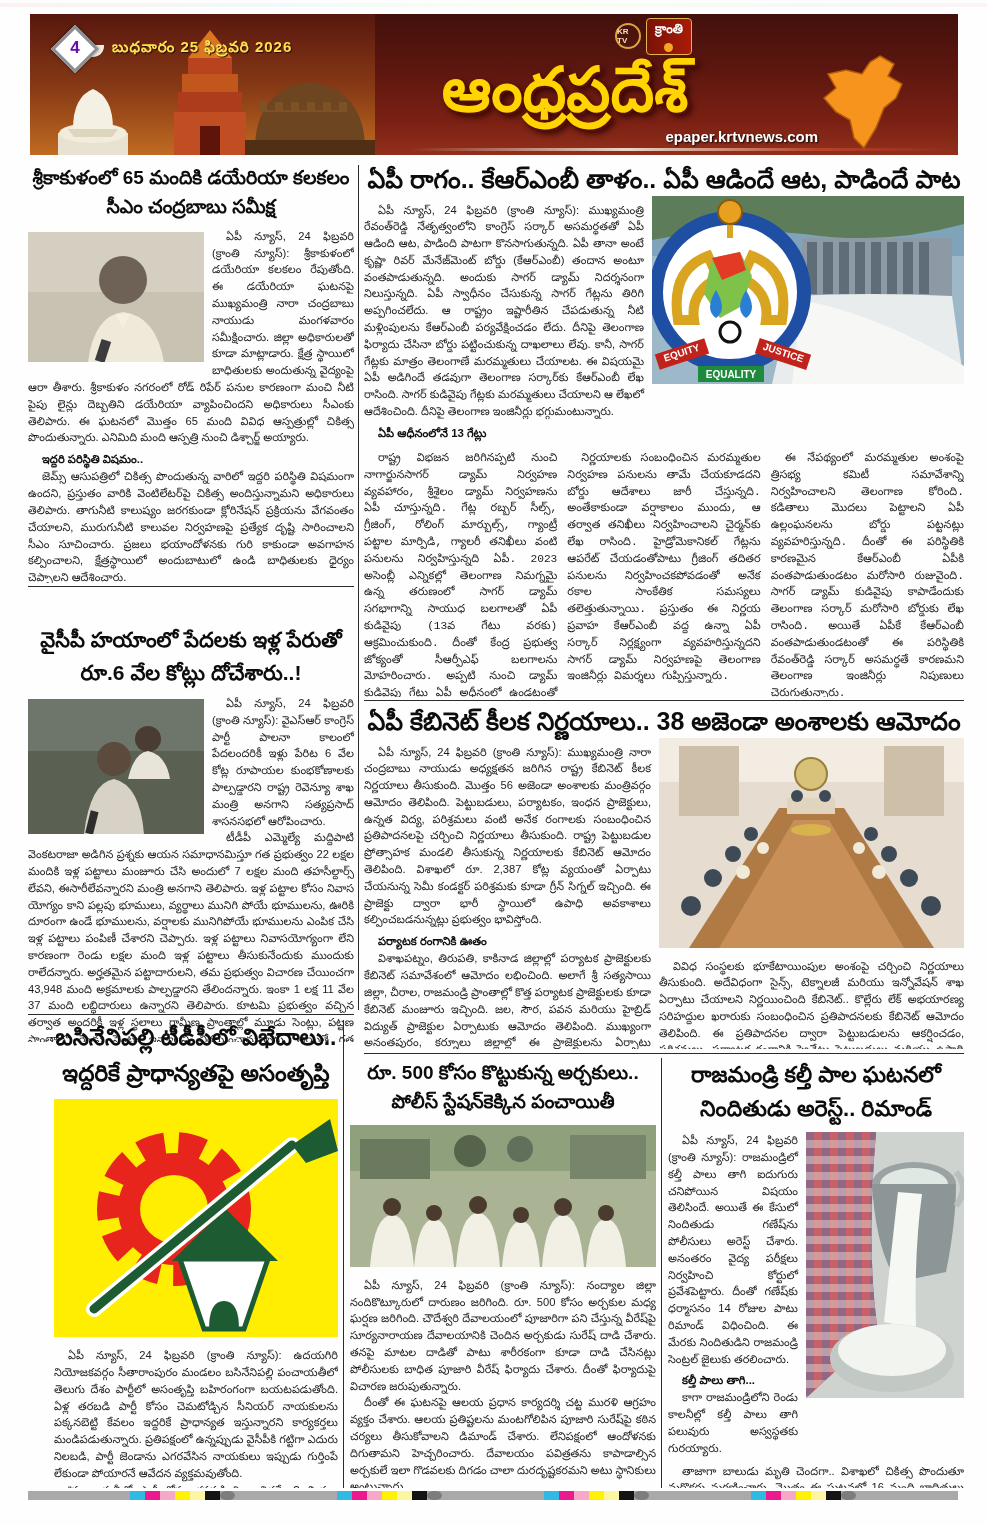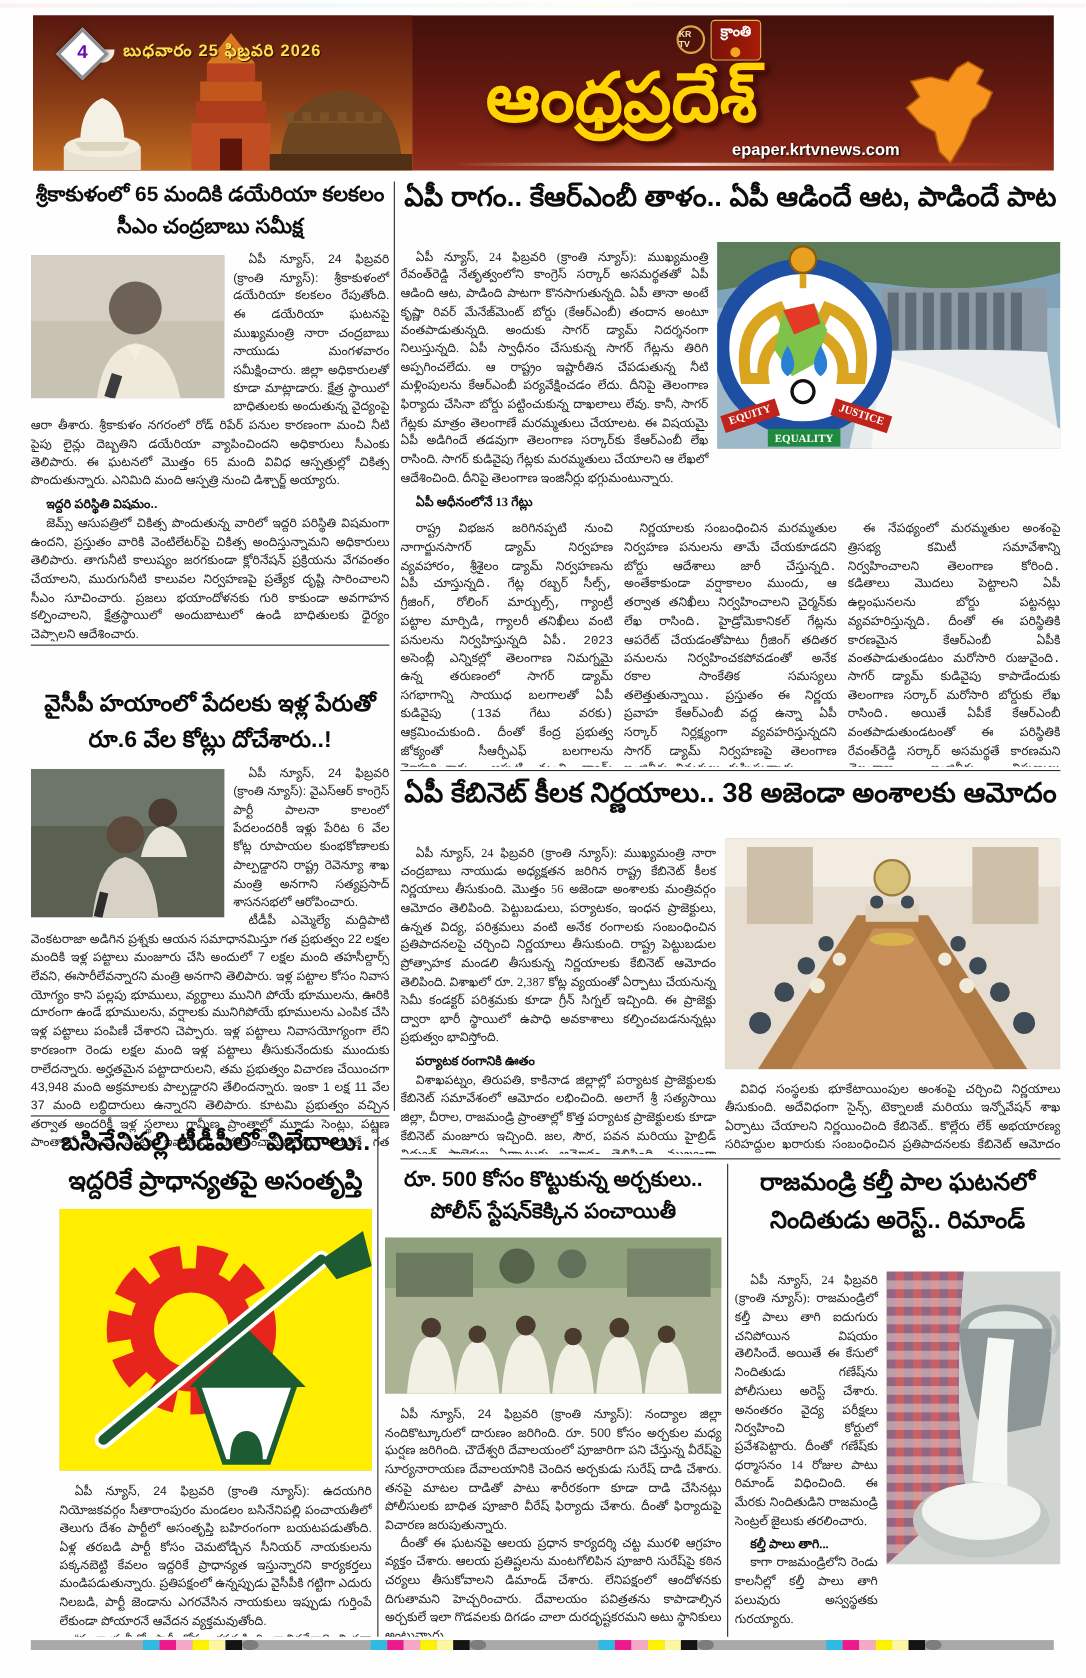--- a/index.html
+++ b/index.html
@@ -40,21 +40,21 @@
   .hl3 { font-size:21px; }
   .hl4 { font-size:25px; line-height:1.3; }
   .hl5 { font-size:23px; }
   .hl6 { font-size:19px; }
   .hl7 { font-size:22px; }
   .bt { font-size:11.2px; line-height:1.5; text-align:justify; color:#1c1c1c; margin-top:6px; }
   .bt p { text-indent:14px; }
   .sub { font-weight:bold; font-size:11.4px; margin-top:5px; text-indent:14px; color:#111; }
   .cols3 { display:flex; gap:10px; margin-top:8px; }
   .cols3 > div { flex:1;font-family:Liberation Mono, monospace; }
-  .row { display:flex; gap:8px; margin-top:24px;font-family:Liberation Serif, serif; }
+  .row { display:flex; gap:8px; margin-top:0; }
   .photo { flex:none; overflow:hidden; background:#cccccc; }
   .div-v { position:absolute; width:1px; background:#2b2b2b; }
   .div-h { position:absolute; height:1px; background:#2b2b2b; }
 
   
   .regbar { position:absolute; left:28px; top:1491px; width:930px; height:9px; background:#a9a9a9; display:flex; align-items:stretch; }
   .reggap { flex:1; }
   .regset { display:flex; }
   .regset i { display:block; width:15px; height:9px; }
   .c-c{background:#2fb9e3}.c-m{background:#ec1a8d}.c-p{background:#f6a8c6}.c-y{background:#fff200}

